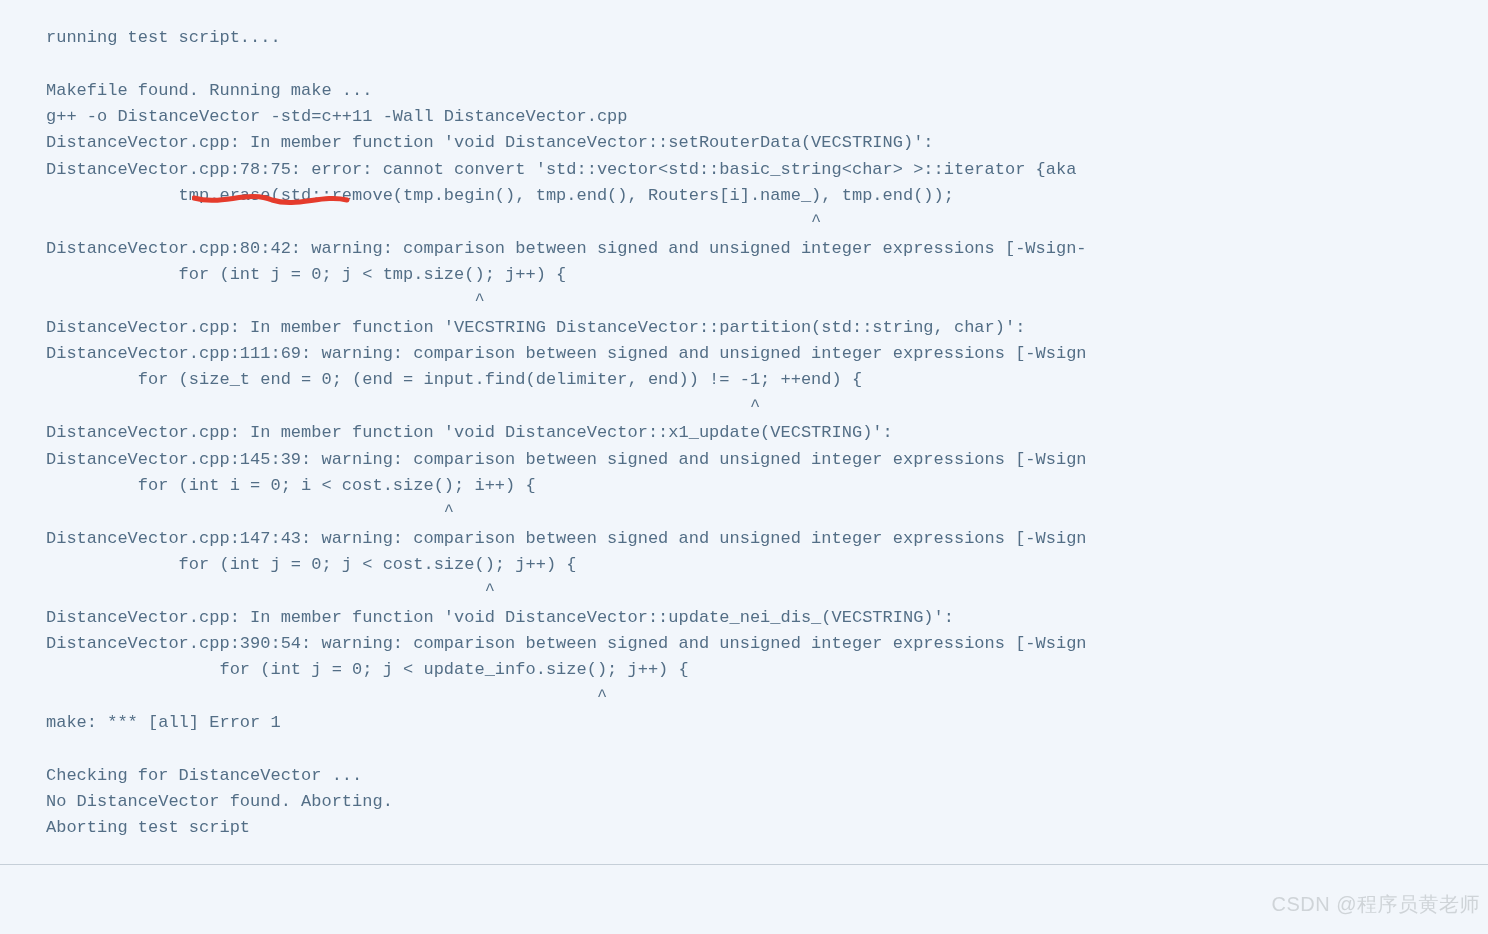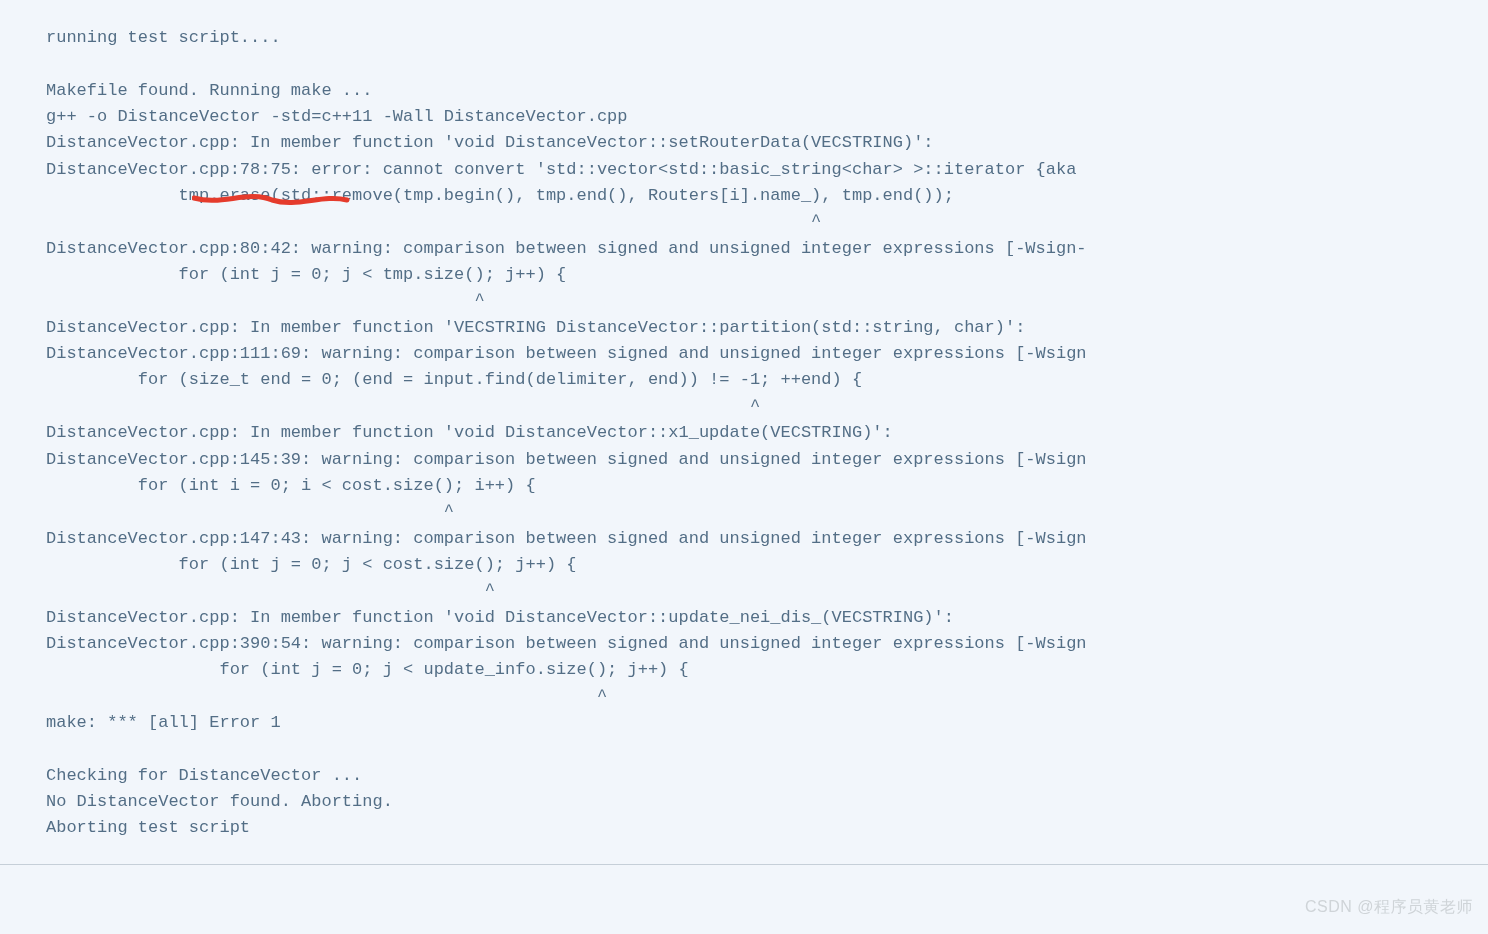--- a/index.html
+++ b/index.html
@@ -21,24 +21,24 @@
     overflow: hidden;
     margin-left: 28px;
   }
   hr.rule {
     border: none;
     border-top: 1px solid #c6cfd8;
     margin: 12px 0 0 0;
   }
   .watermark {
     position: absolute;
-    right: 15px;
+    right: 8px;
     bottom: 14px;
     font-family: -apple-system, "Helvetica Neue", Arial, "Noto Sans", "PingFang SC", "Microsoft YaHei", sans-serif;
-    font-size: 16px;
+    font-size: 20px;
     color: #cfd4d8;
     letter-spacing: .5px;
   }
   .underline-mark {
     position: absolute;
     pointer-events: none;
   }
   .underline-mark svg { display:block; }
 </style>
 </head>

